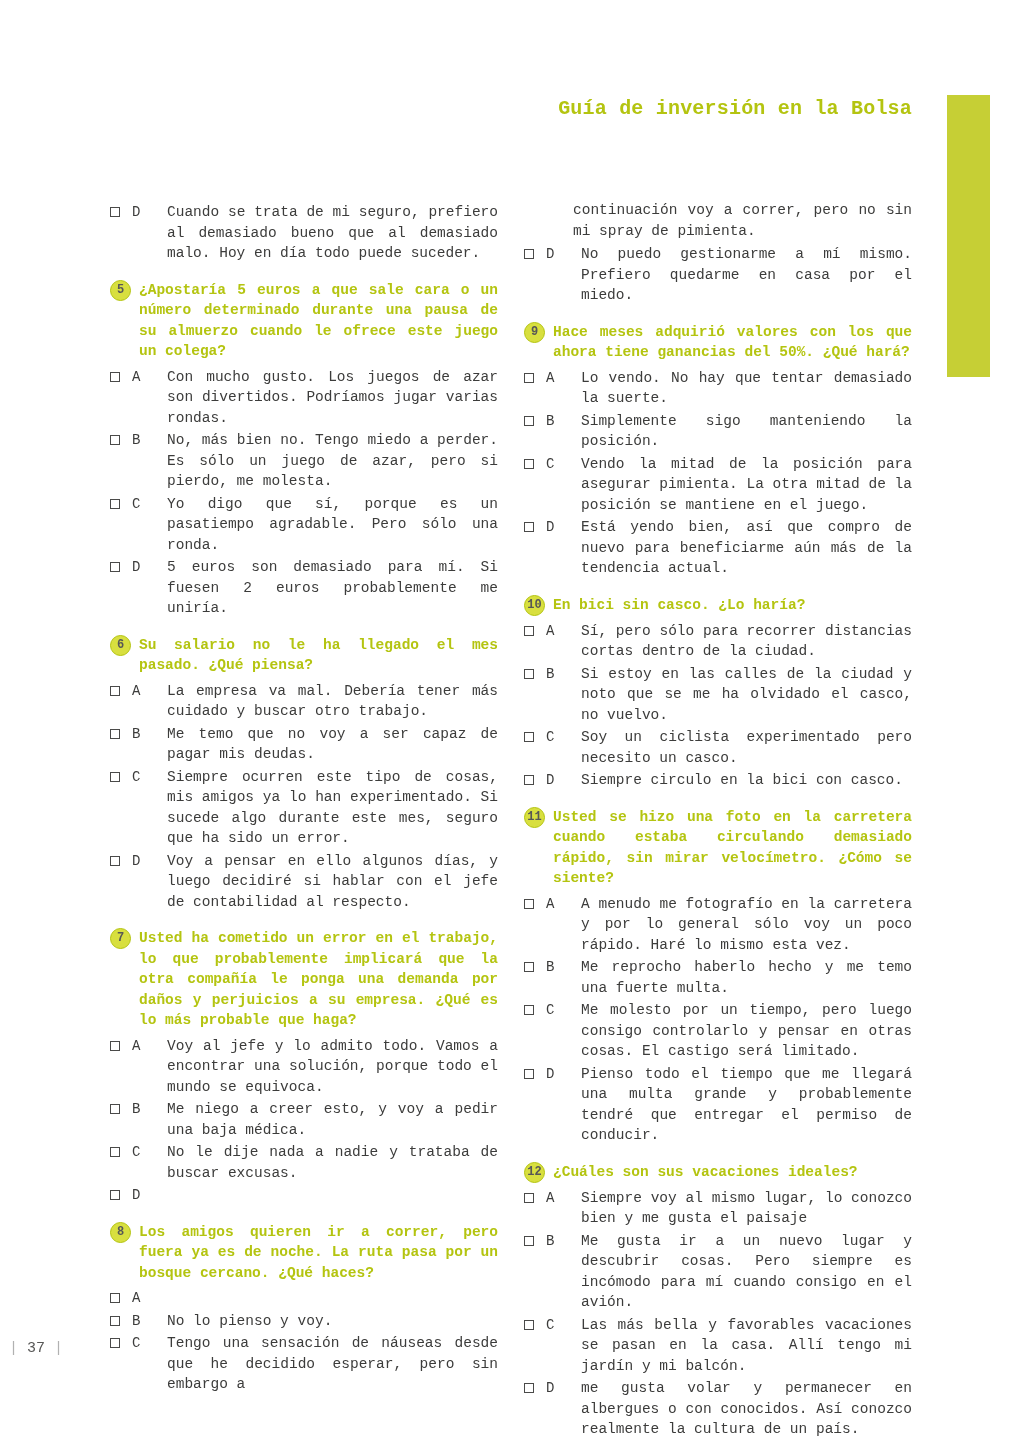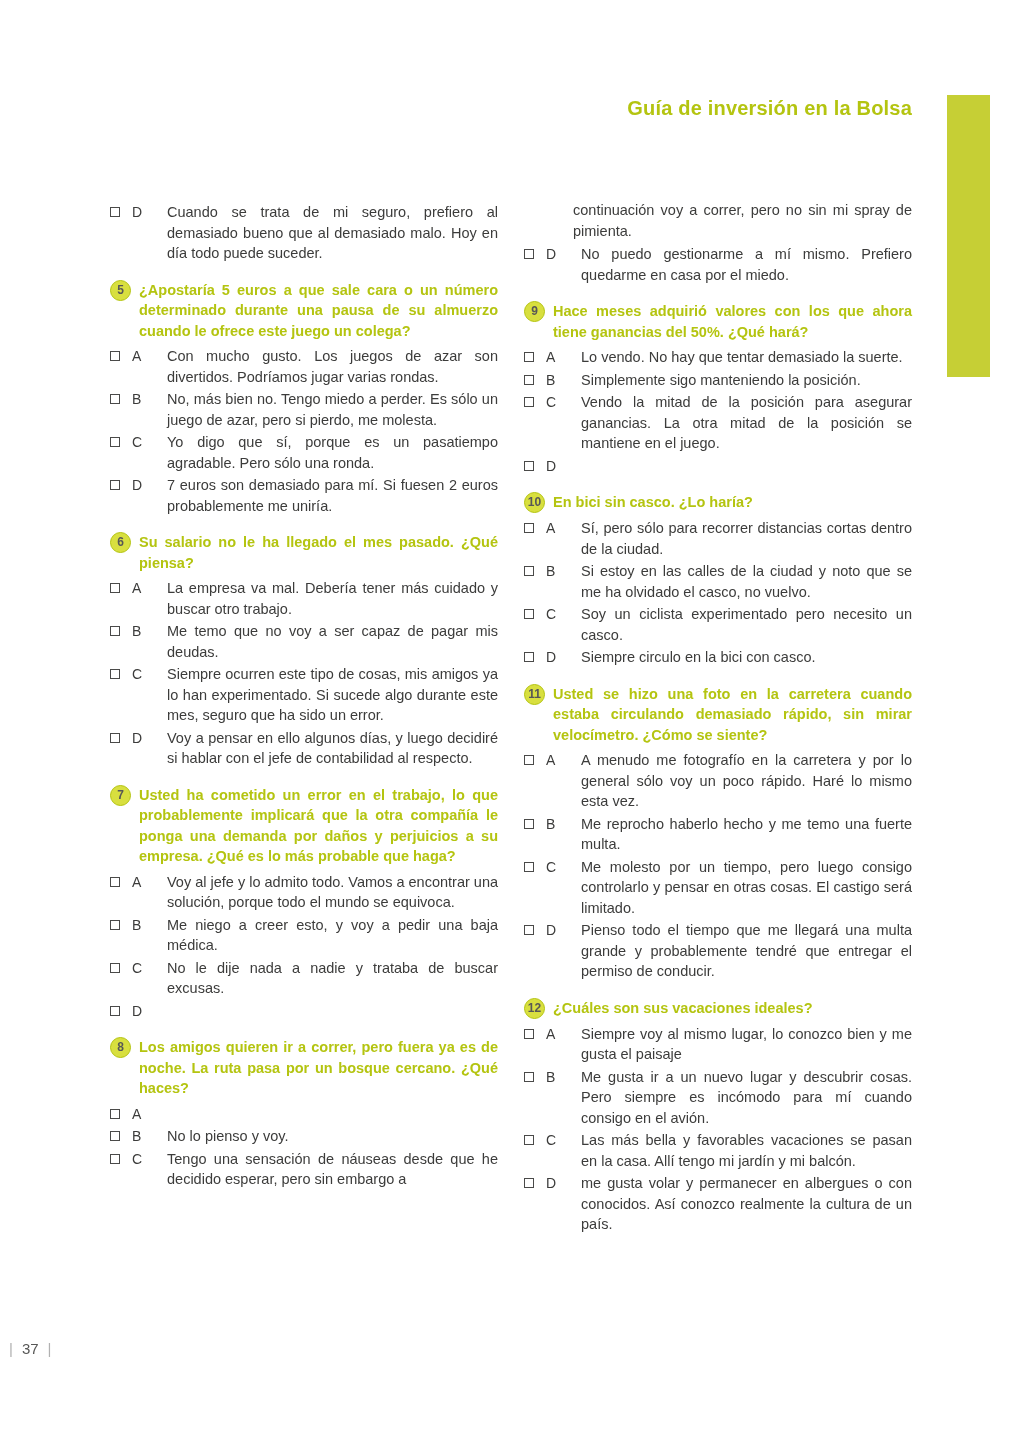--- a/index.html
+++ b/index.html
@@ -7,21 +7,21 @@
     --accent-light:#d8df3f;
     --bar:#c6cf35;
     --text:#3c3c3b;
   }
   html,body{margin:0;padding:0;background:#e9e9e9;}
   .page{
     position:relative;
     width:1024px;height:1445px;
     margin:0 auto;
     background:#ffffff;
-    font-family:Liberation Sans, sans-serif;
+    font-family:Liberation Mono, monospace;
     color:var(--text);
     overflow:hidden;
   }
   .side-bar{
     position:absolute;
     top:95px;right:34px;
     width:43px;height:282px;
     background:var(--bar);
   }
   .header-title{
@@ -149,21 +149,21 @@
             <span class="opt-text">No, más bien no. Tengo miedo a perder. Es sólo un juego de azar, pero si pierdo, me molesta.</span>
           </div>
           <div class="option">
             <span class="checkbox"></span>
             <span class="letter">C</span>
             <span class="opt-text">Yo digo que sí, porque es un pasatiempo agradable. Pero sólo una ronda.</span>
           </div>
           <div class="option">
             <span class="checkbox"></span>
             <span class="letter">D</span>
-            <span class="opt-text">7 euros son demasiado para mí. Si fuesen 2 euros probablemente me uniría.</span>
+            <span class="opt-text">5 euros son demasiado para mí. Si fuesen 2 euros probablemente me uniría.</span>
           </div>
         </div>
         <div class="question">
           <div class="q-header">
             <span class="q-num">6</span>
             <span class="q-text">Su salario no le ha llegado el mes pasado. ¿Qué piensa?</span>
           </div>
           <div class="option">
             <span class="checkbox"></span>
             <span class="letter">A</span>
@@ -249,25 +249,26 @@
             <span class="opt-text">Lo vendo. No hay que tentar demasiado la suerte.</span>
           </div>
           <div class="option">
             <span class="checkbox"></span>
             <span class="letter">B</span>
             <span class="opt-text">Simplemente sigo manteniendo la posición.</span>
           </div>
           <div class="option">
             <span class="checkbox"></span>
             <span class="letter">C</span>
-            <span class="opt-text">Vendo la mitad de la posición para asegurar ganancias. La otra mitad de la posición se mantiene en el juego.</span>
-          </div>
-          <div class="option">
-            <span class="checkbox"></span>
-            <span class="letter">D</span>
+            <span class="opt-text">Vendo la mitad de la posición para asegurar pimienta. La otra mitad de la posición se mantiene en el juego.</span>
+          </div>
+          <div class="option">
+            <span class="checkbox"></span>
+            <span class="letter">D</span>
+            <span class="opt-text">Está yendo bien, así que compro de nuevo para beneficiarme aún más de la tendencia actual.</span>
           </div>
         </div>
         <div class="question">
           <div class="q-header">
             <span class="q-num">10</span>
             <span class="q-text">En bici sin casco. ¿Lo haría?</span>
           </div>
           <div class="option">
             <span class="checkbox"></span>
             <span class="letter">A</span>

